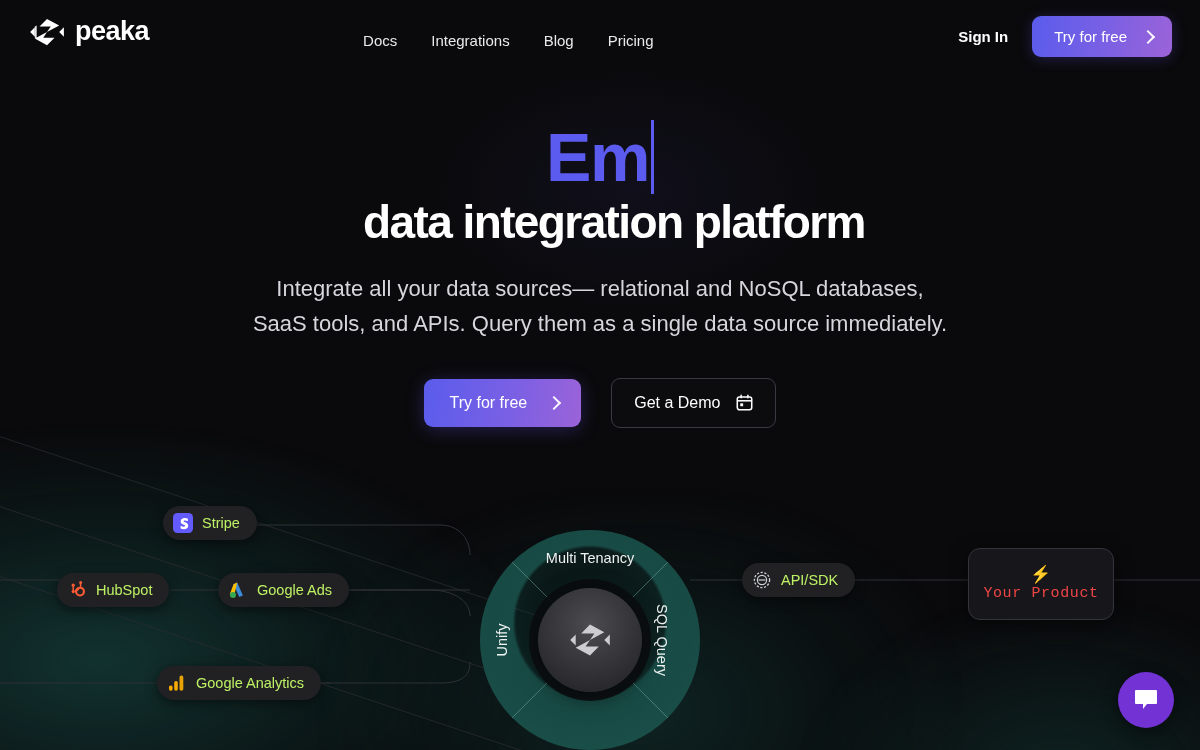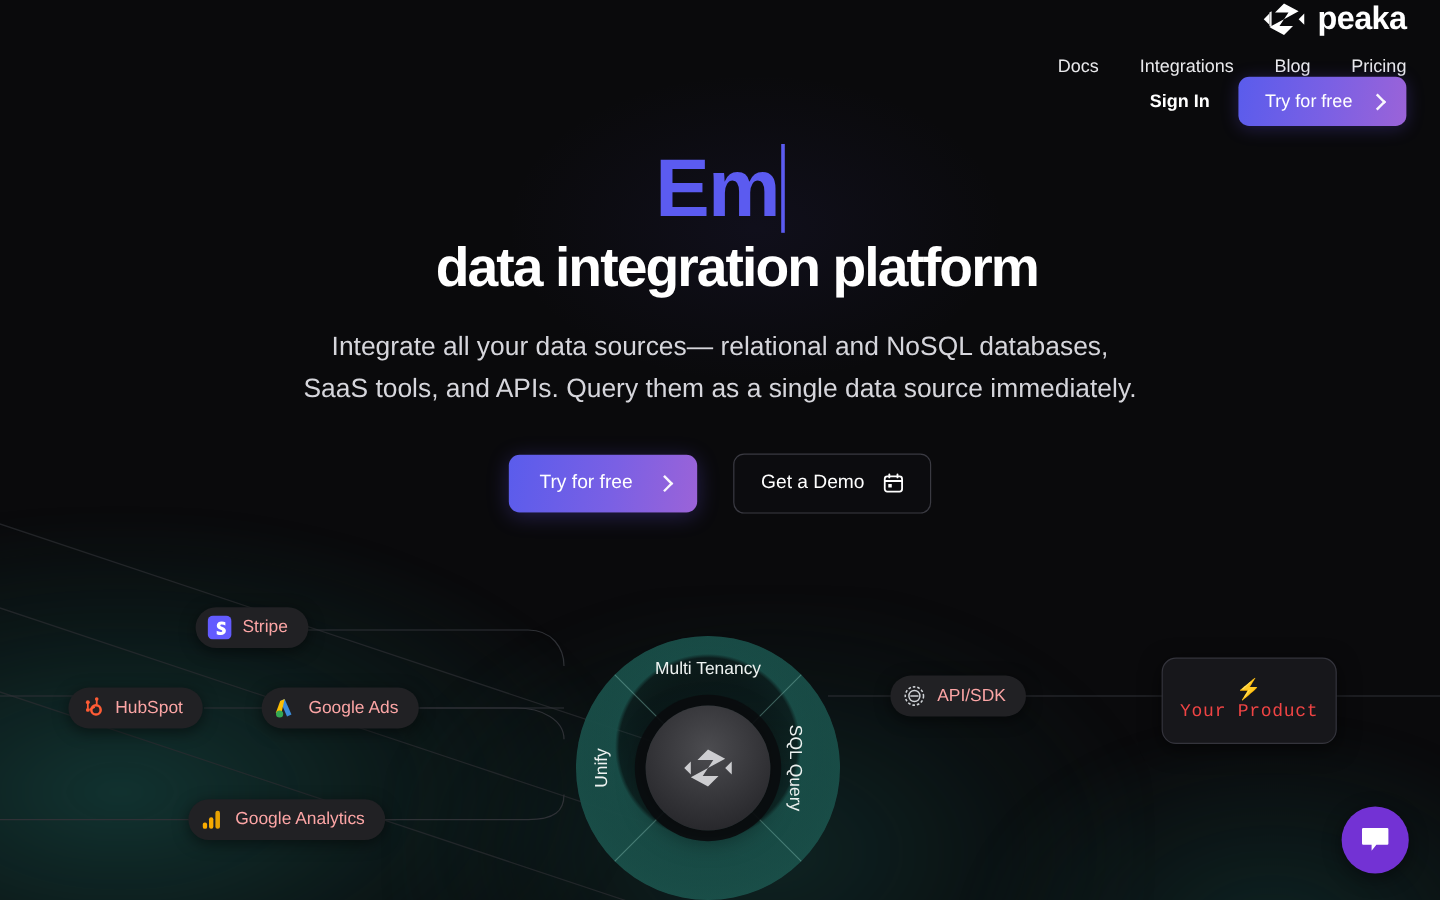--- a/index.html
+++ b/index.html
@@ -49,23 +49,22 @@
   }
 
   
   .diag-lines { position: absolute; left: 0; top: 400px; width: 640px; height: 360px; }
 
   
   #topnav {
     position: relative; z-index: 20;
     height: 82px;
     display: flex;
-    align-items: flex-end;
-    padding: 0 28px;
-    flex-direction: column;
+    align-items: flex-start;
+    padding: 16px 28px;
   }
   .brand { display: flex; align-items: center; gap: 9px; }
   .brand-mark { width: 38px; height: 30px; display: block; }
   .brand-word {
     font-size: 27px; font-weight: 700; letter-spacing: -0.5px; color: #ffffff;
   }
 
   .nav-links {
     display: flex; align-items: center; gap: 34px;
     margin-left: 214px;
@@ -149,21 +148,21 @@
     z-index: 10;
   }
   .wire-svg { position: absolute; inset: 0; }
 
   .pill {
     position: absolute;
     display: inline-flex; align-items: center; gap: 9px;
     background: #212124;
     border-radius: 22px;
     padding: 7px 17px 7px 10px;
-    font-size: 14.5px; color: #fca5a5;
+    font-size: 14.5px; color: #bef264;
     box-shadow: 0 3px 12px rgba(0,0,0,0.5);
     white-space: nowrap;
     cursor: pointer;
   }
   .pill .ico { width: 20px; height: 20px; display: block; flex: none; }
 
   
   .hub {
     position: absolute;
     left: 480px; top: 100px;

